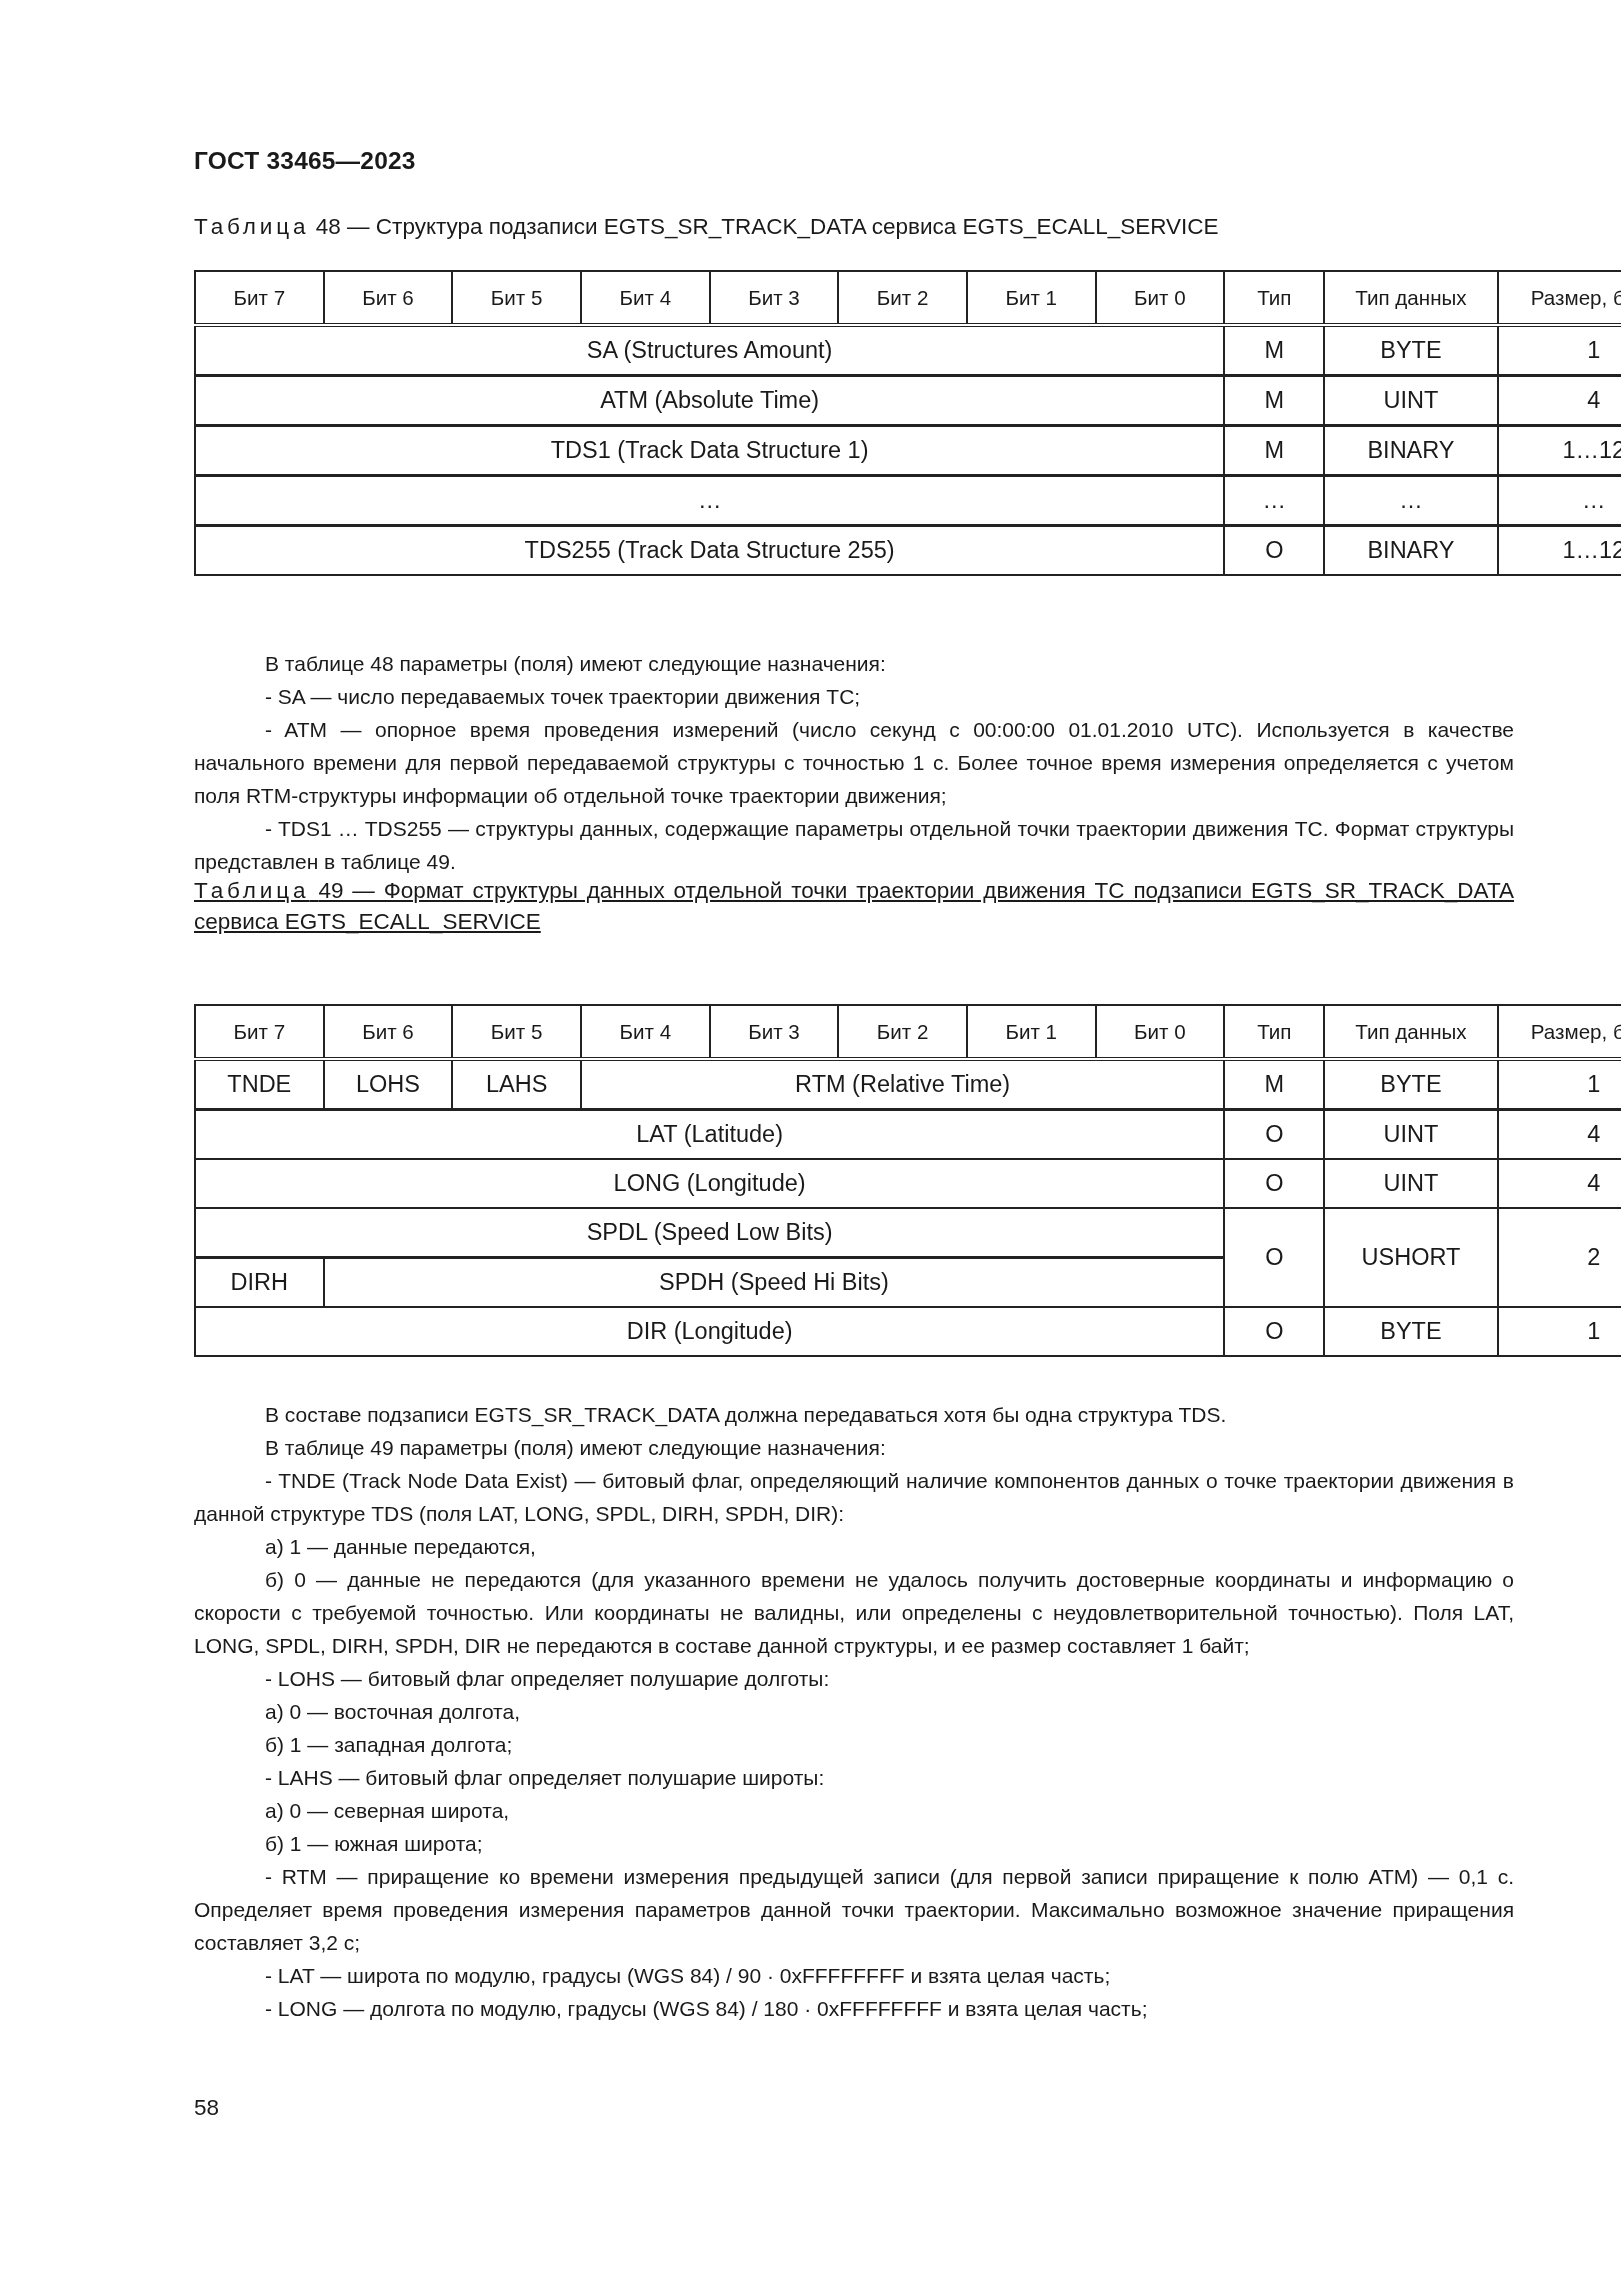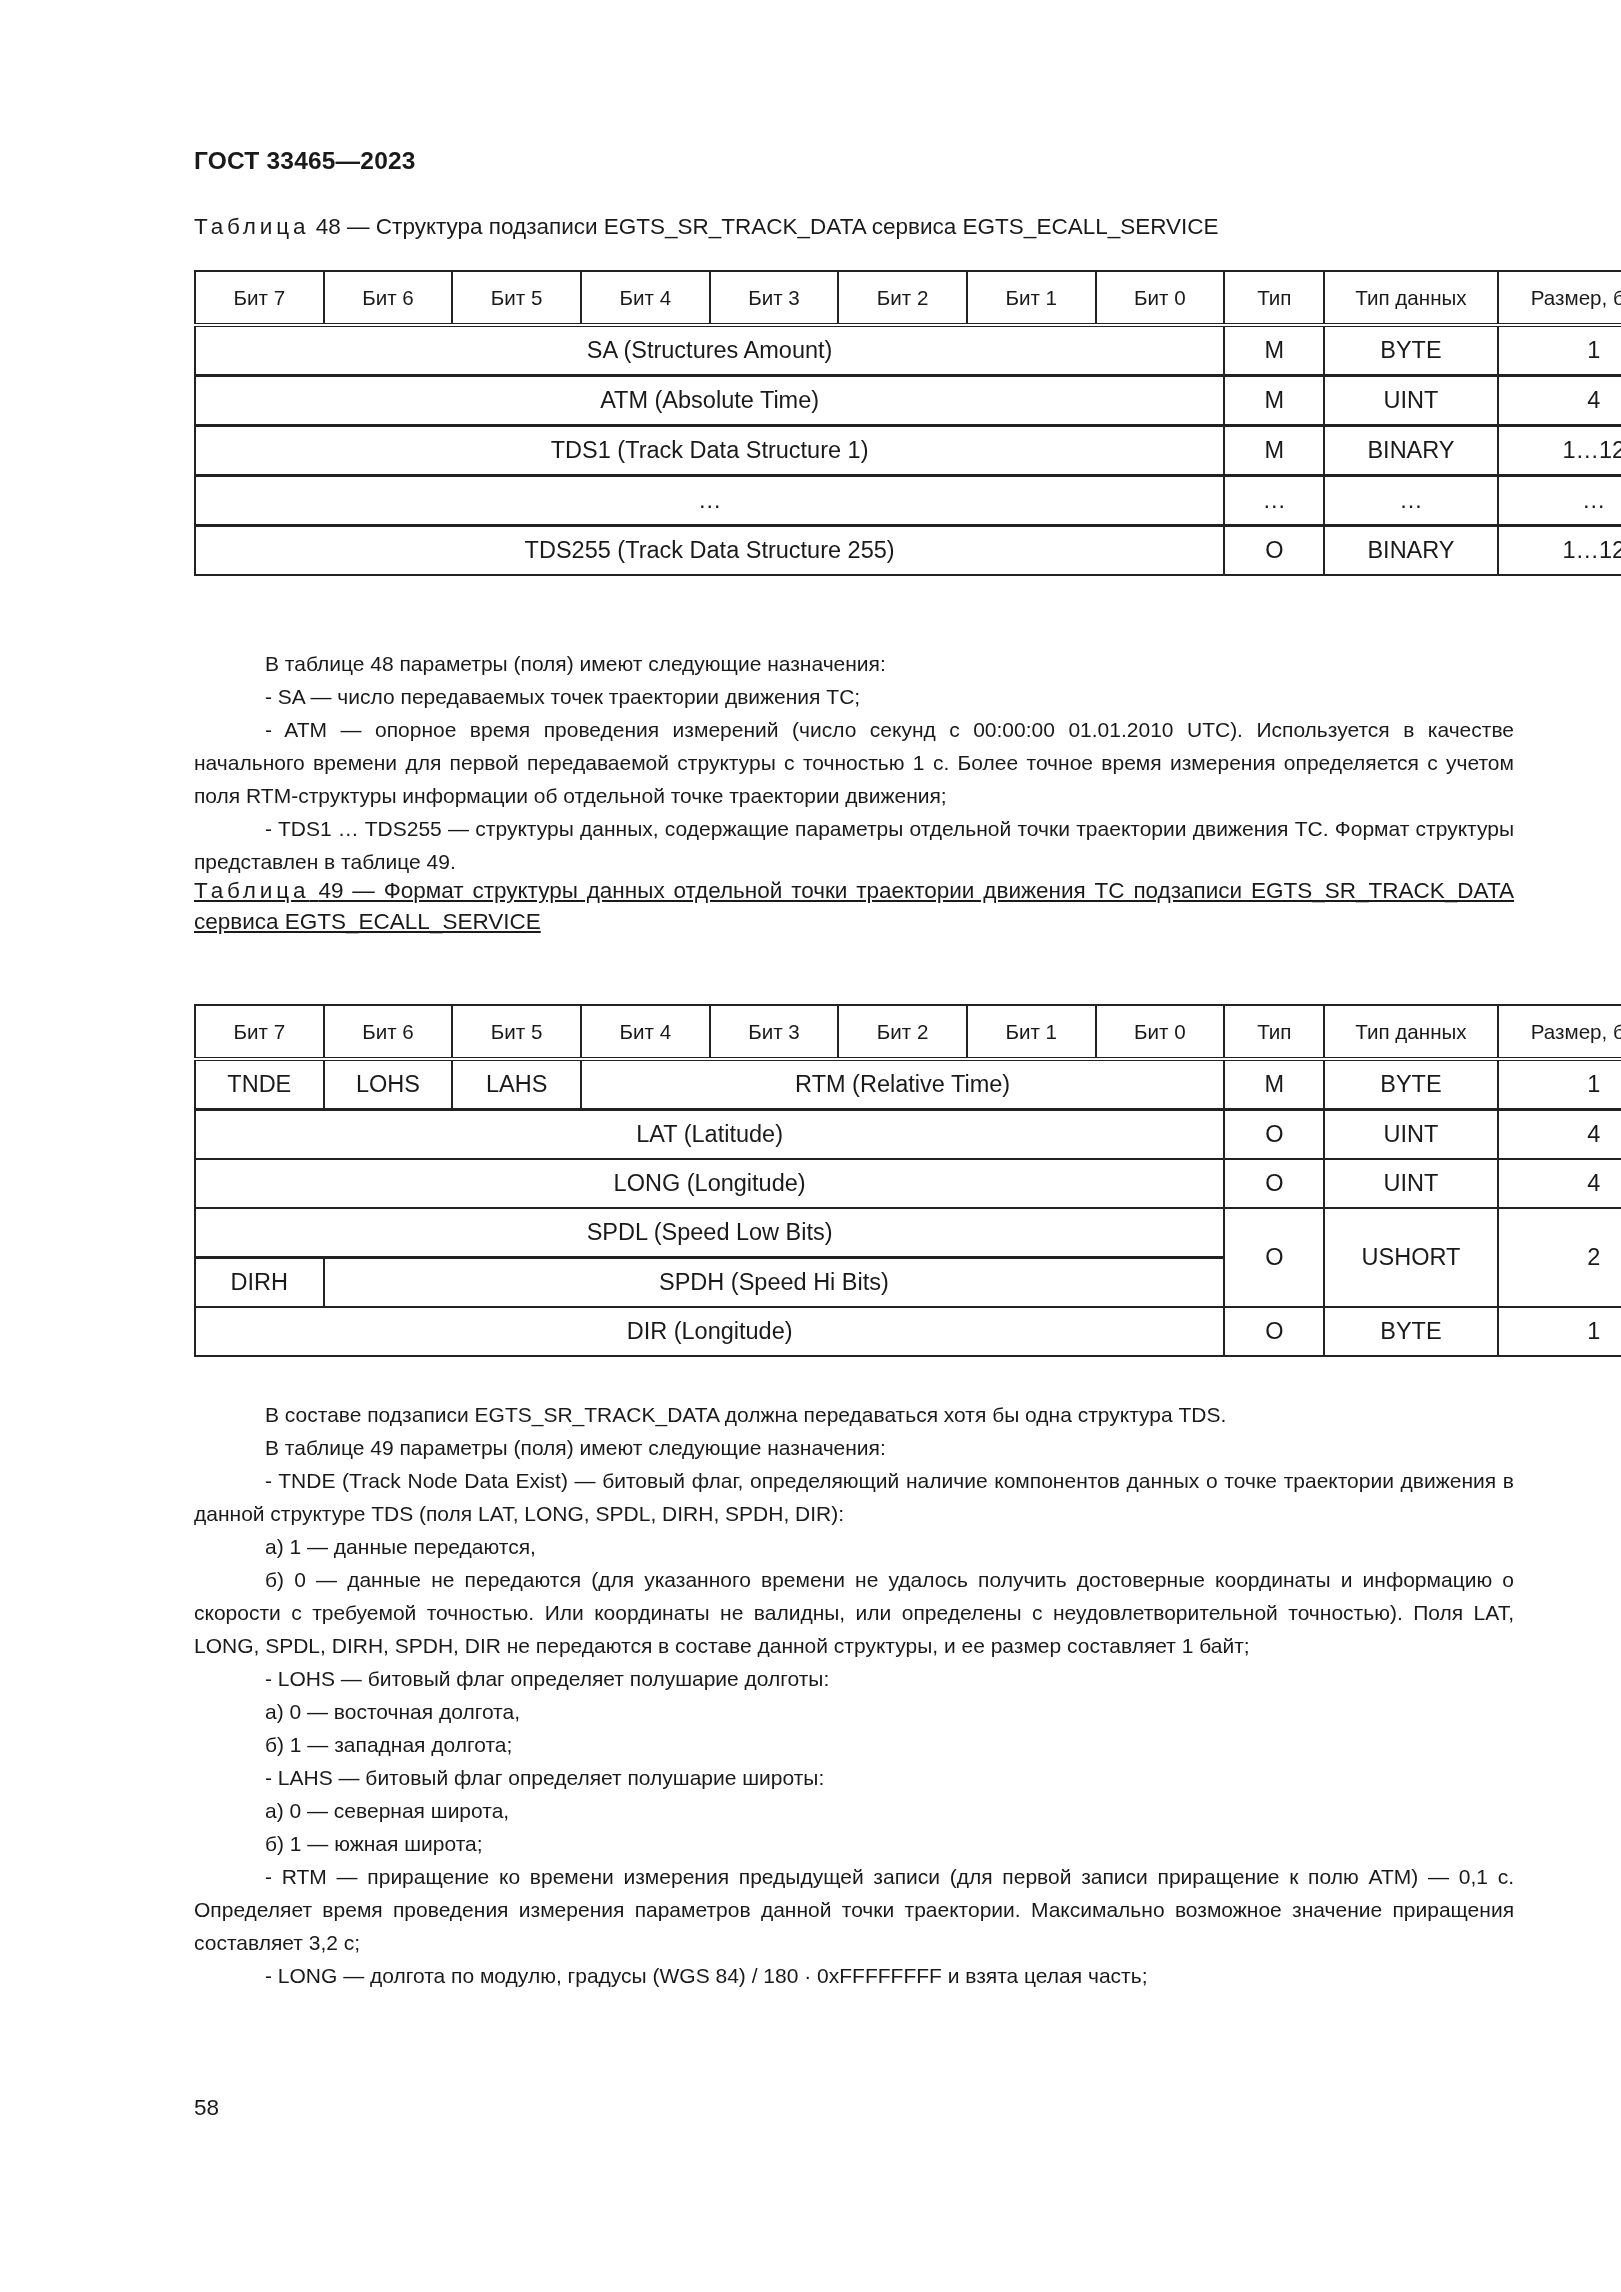--- a/index.html
+++ b/index.html
@@ -178,18 +178,19 @@
     <p class="ind">- TNDE (Track Node Data Exist) — битовый флаг, определяющий наличие компонентов данных о точке траектории движения в данной структуре TDS (поля LAT, LONG, SPDL, DIRH, SPDH, DIR):</p>
     <p class="ind">а) 1 — данные передаются,</p>
     <p class="ind">б) 0 — данные не передаются (для указанного времени не удалось получить достоверные координаты и информацию о скорости с требуемой точностью. Или координаты не валидны, или определены с неудовлетворительной точностью). Поля LAT, LONG, SPDL, DIRH, SPDH, DIR не передаются в составе данной структуры, и ее размер составляет 1 байт;</p>
     <p class="ind">- LOHS — битовый флаг определяет полушарие долготы:</p>
     <p class="ind">а) 0 — восточная долгота,</p>
     <p class="ind">б) 1 — западная долгота;</p>
     <p class="ind">- LAHS — битовый флаг определяет полушарие широты:</p>
     <p class="ind">а) 0 — северная широта,</p>
     <p class="ind">б) 1 — южная широта;</p>
     <p class="ind">- RTM — приращение ко времени измерения предыдущей записи (для первой записи приращение к полю ATM) — 0,1 с. Определяет время проведения измерения параметров данной точки траектории. Максимально возможное значение приращения составляет 3,2 с;</p>
+    <p class="ind">- LAT — широта по модулю, градусы (WGS 84) / 90 · 0xFFFFFFFF и взята целая часть;</p>
     <p class="ind">- LONG — долгота по модулю, градусы (WGS 84) / 180 · 0xFFFFFFFF и взята целая часть;</p>
   </div>
 </div>
 
 <div class="pagenum">58</div>
 
 
 </body></html>

